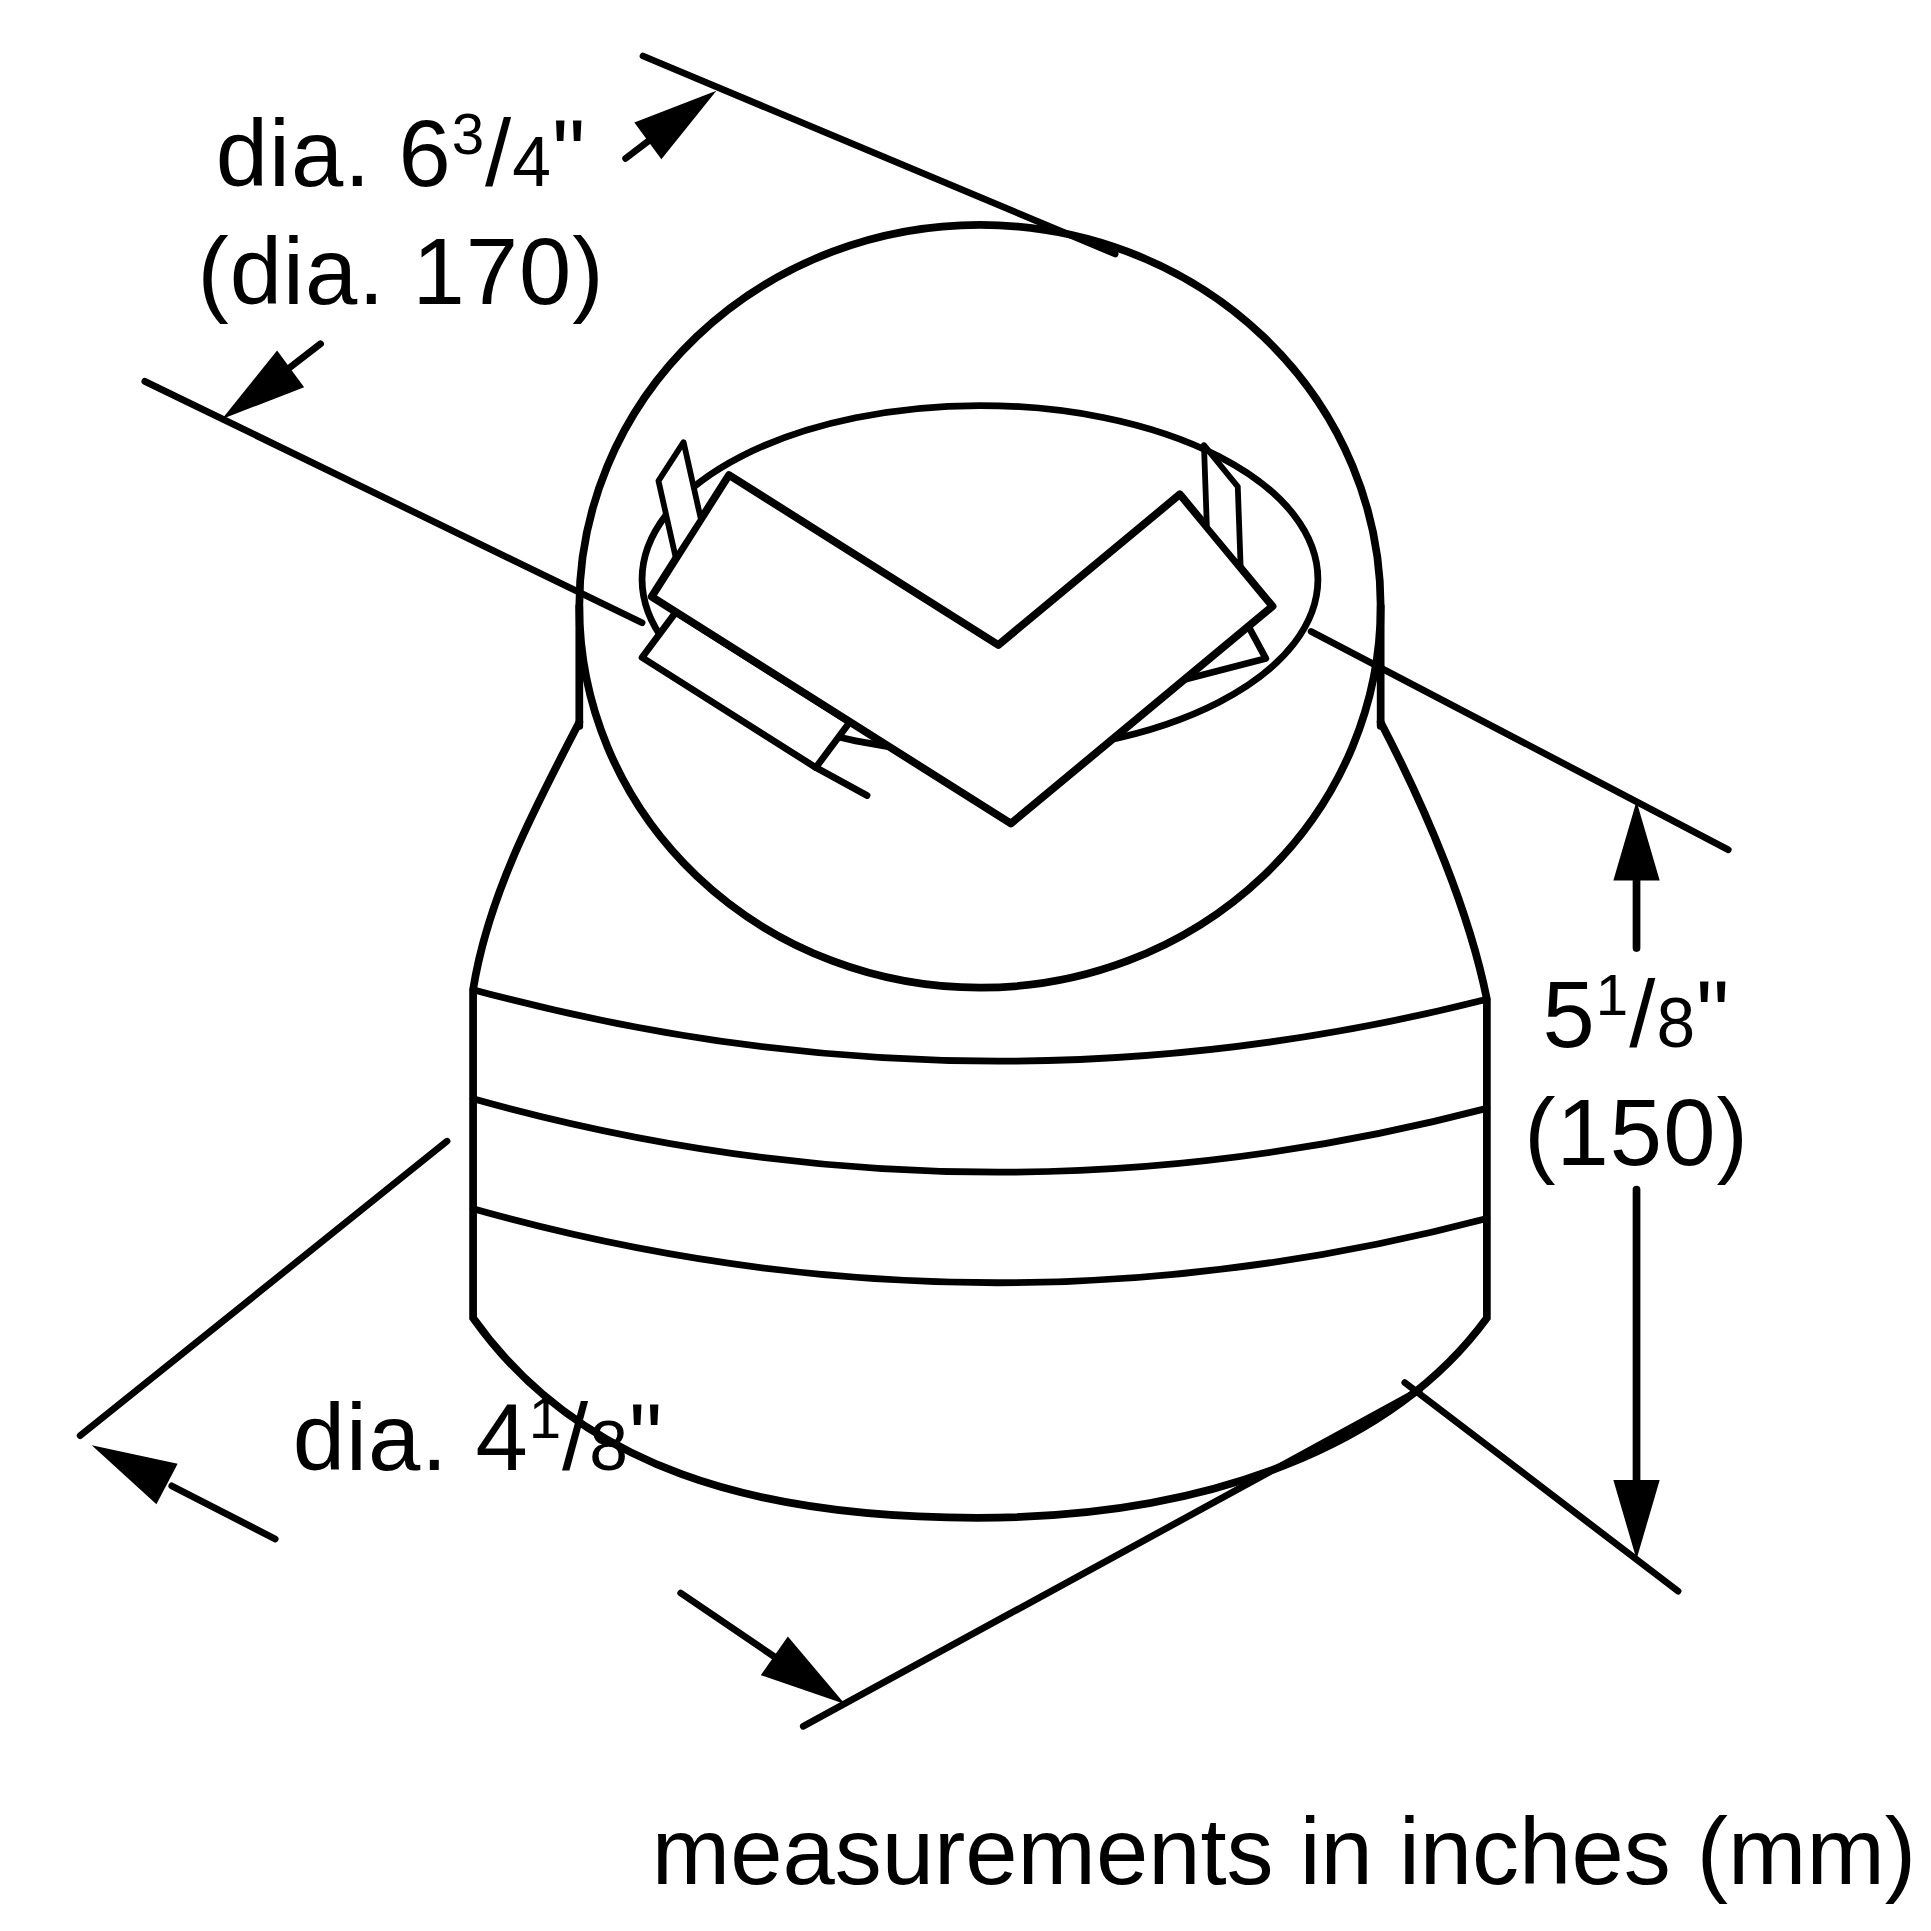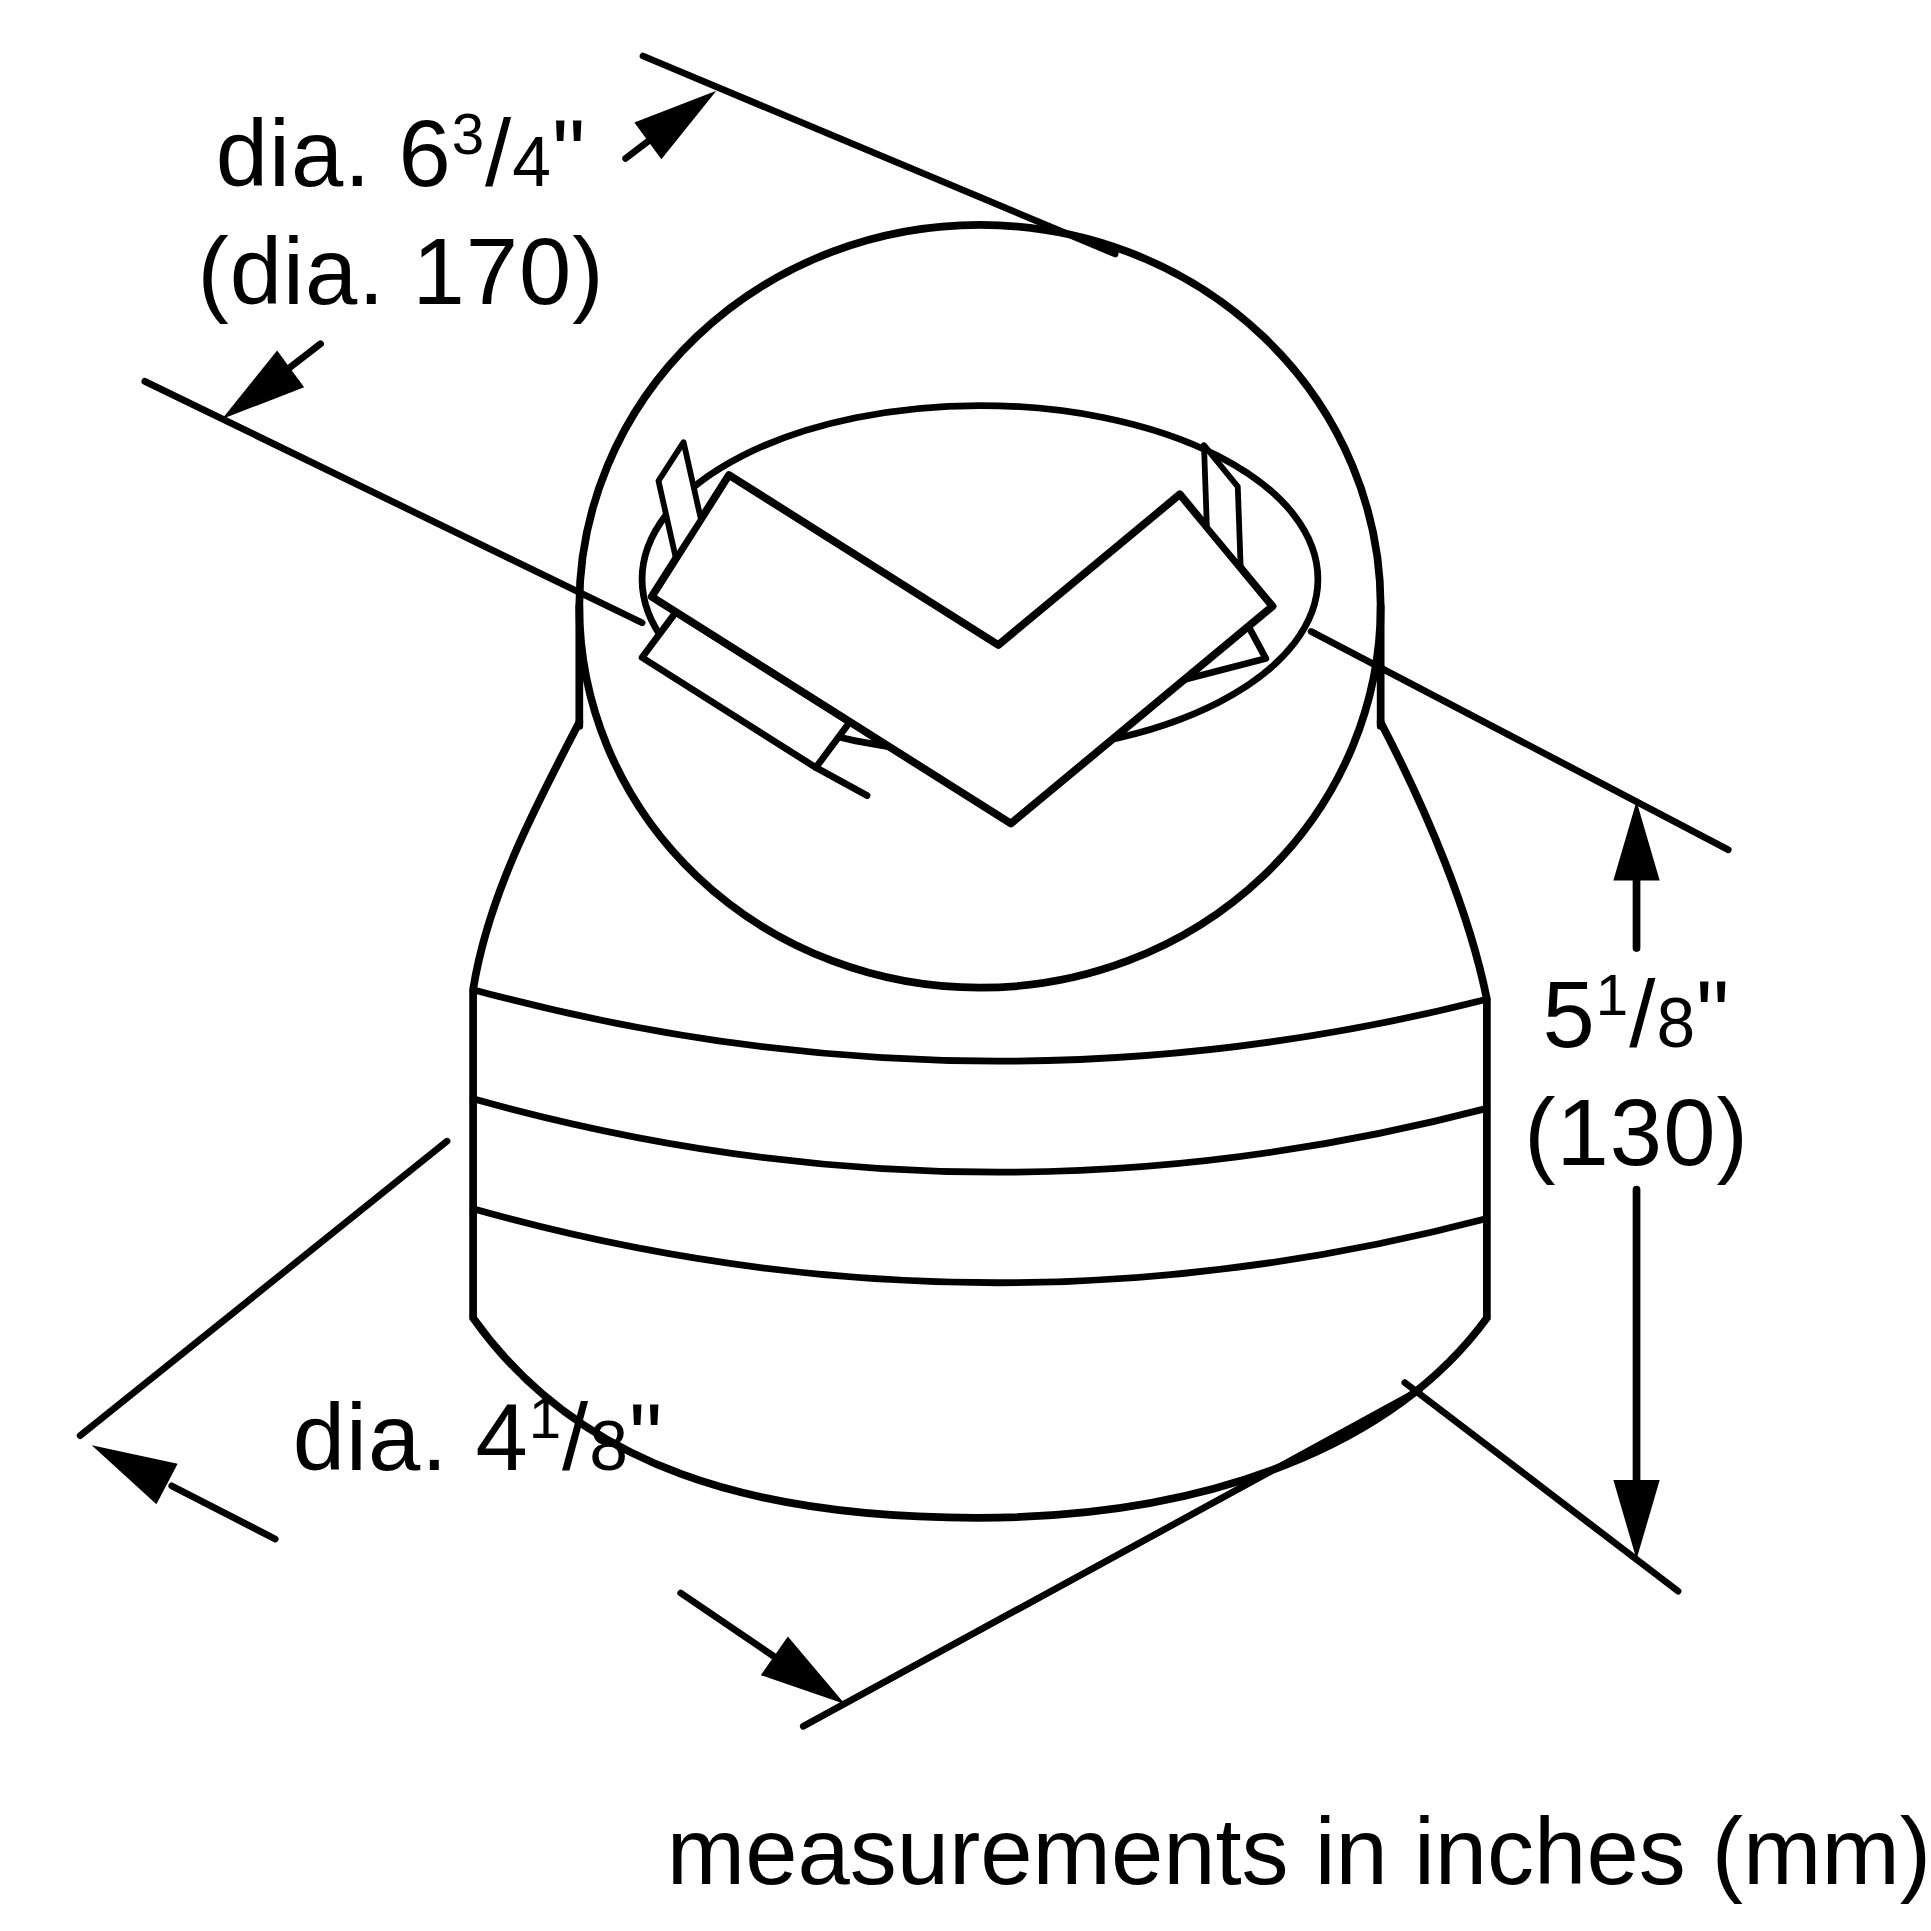--- a/index.html
+++ b/index.html
@@ -4,21 +4,21 @@
 <style>
   html,body{margin:0;padding:0;background:#ffffff;}
   #stage{position:relative;width:1931px;height:1931px;background:#ffffff;overflow:hidden;
          font-family:"Liberation Sans", sans-serif;color:#000;}
   #drawing-svg{position:absolute;left:0;top:0;width:1931px;height:1931px;}
   .dim-label{position:absolute;text-align:center;font-size:94px;line-height:1.26;
              letter-spacing:1px;white-space:nowrap;}
   .dim-label sup{font-size:0.62em;vertical-align:0.55em;}
   .dim-label .den{font-size:0.74em;}
   #height-label{text-align:center;}
-  #footer-note{position:absolute;right:0;top:1798px;font-size:94px;white-space:nowrap;}
+  #footer-note{position:absolute;right:15px;top:1798px;font-size:94px;white-space:nowrap;}
 </style>
 </head>
 <body>
 
 <div id="stage">
 
   <svg id="drawing-svg" viewBox="0 0 2000 2000">
 
     <path d="M 600,748 C 552,840 505,930 490,1025 L 490,1365 C 600,1520 780,1572 1012,1572 C 1255,1572 1445,1495 1540,1365 L 1540,1035 C 1522,945 1478,840 1430,748 Z" fill="#ffffff" stroke="none"></path>
     <path d="M 600,748 C 552,840 505,930 490,1025 L 490,1365 C 600,1520 780,1572 1012,1572 C 1255,1572 1445,1495 1540,1365 L 1540,1035 C 1522,945 1478,840 1430,748" fill="none" stroke="#000" stroke-width="8" stroke-linecap="round"></path>
@@ -65,19 +65,19 @@
     <div><span>dia. 6</span><sup>3</sup><span>/</span><span class="den">4</span><span>"</span></div>
     <div>(dia. 170)</div>
   </div>
 
   <div class="dim-label" id="bottom-dia-label" style="left:251px;top:1379px;width:454px;">
     <div><span>dia. 4</span><sup>1</sup><span>/</span><span class="den">8</span><span>"</span></div>
   </div>
 
   <div class="dim-label" id="height-label" style="left:1511px;top:956px;width:251px;">
     <div><span>5</span><sup>1</sup><span>/</span><span class="den">8</span><span>"</span></div>
-    <div>(130)</div>
+    <div>(150)</div>
   </div>
 
   <div id="footer-note">measurements in inches (mm)</div>
 
 </div>
 
 
 </body></html>

